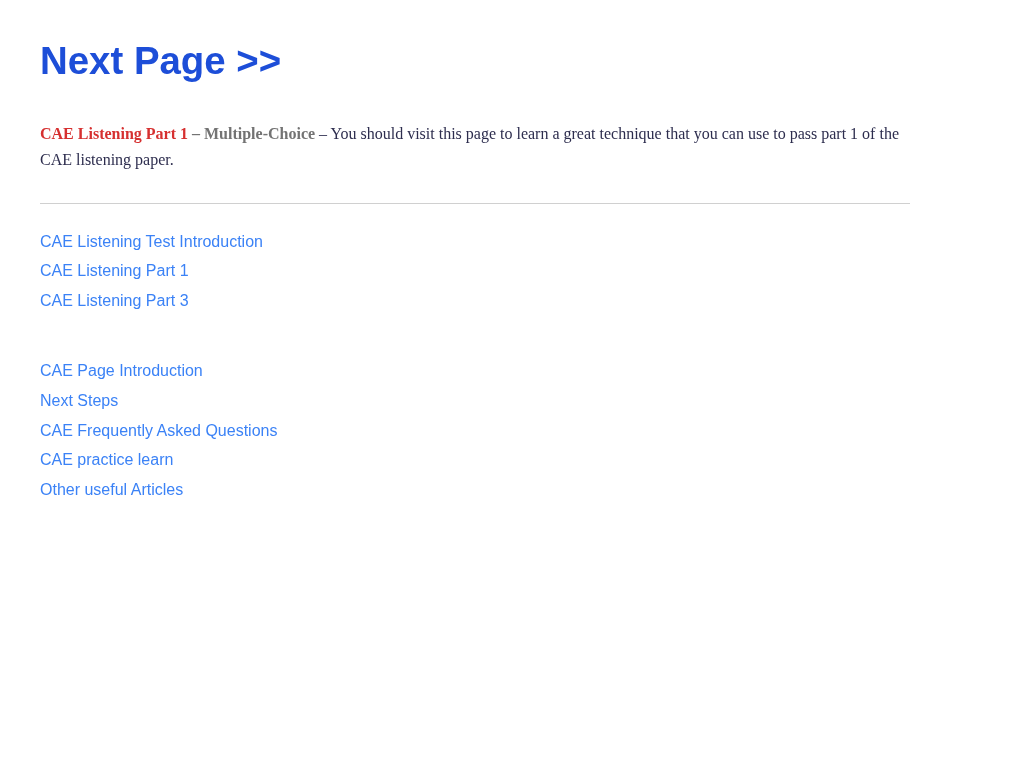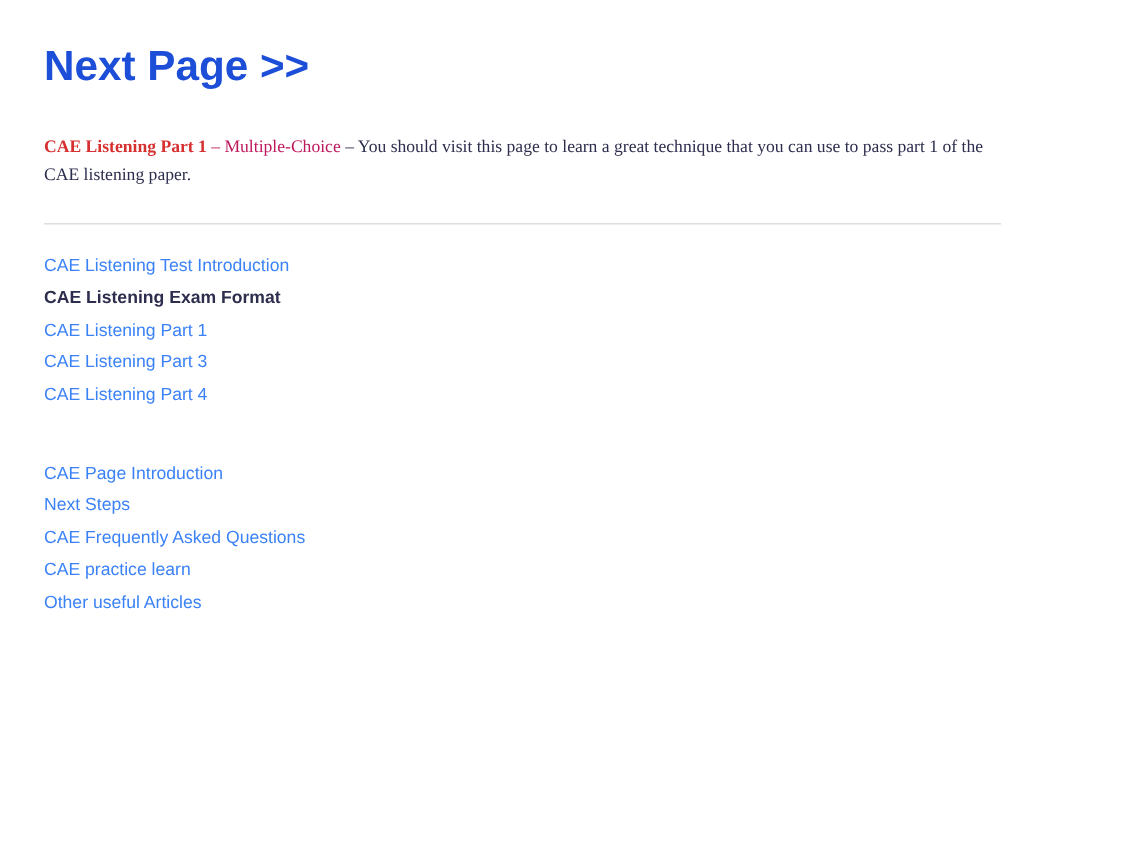--- a/index.html
+++ b/index.html
@@ -33,22 +33,22 @@
       max-width: 870px;
     }
 
     .intro-paragraph a {
       color: #d63030;
       text-decoration: none;
       font-weight: bold;
     }
 
     .intro-paragraph .bold-text {
-      font-weight: normal;
-      color: #be185d;
+      font-weight: bold;
+      color: #737373;
     }
 
     .divider {
       border: none;
       border-top: 1px solid #d0d0d0;
       margin: 20px 0 25px 0;
       max-width: 870px;
     }
 
     .nav-section {
@@ -80,24 +80,22 @@
 <h1 class="page-title">Next Page &gt;&gt;</h1>
 
 <p class="intro-paragraph">
   <a href="#">CAE Listening Part 1</a><span class="bold-text"> – Multiple-Choice</span><span> – You should visit this page to learn a great technique that you can use to pass part 1 of the CAE listening paper.</span>
 </p>
 
 <hr class="divider">
 
 <div class="nav-section">
 <a href="#" class="nav-link">CAE Listening Test Introduction</a>
-    <a href="#" class="nav-link current-page">CAE Listening Exam Format</a>
     <a href="#" class="nav-link">CAE Listening Part 1</a>
     <a href="#" class="nav-link">CAE Listening Part 3</a>
-    <a href="#" class="nav-link">CAE Listening Part 4</a>
   </div>
 
 <div class="section-spacer"></div>
 
 <div class="nav-section">
 <a href="#" class="nav-link">CAE Page Introduction</a>
     <a href="#" class="nav-link">Next Steps</a>
     <a href="#" class="nav-link">CAE Frequently Asked Questions</a>
     <a href="#" class="nav-link">CAE practice learn</a>
     <a href="#" class="nav-link">Other useful Articles</a>

